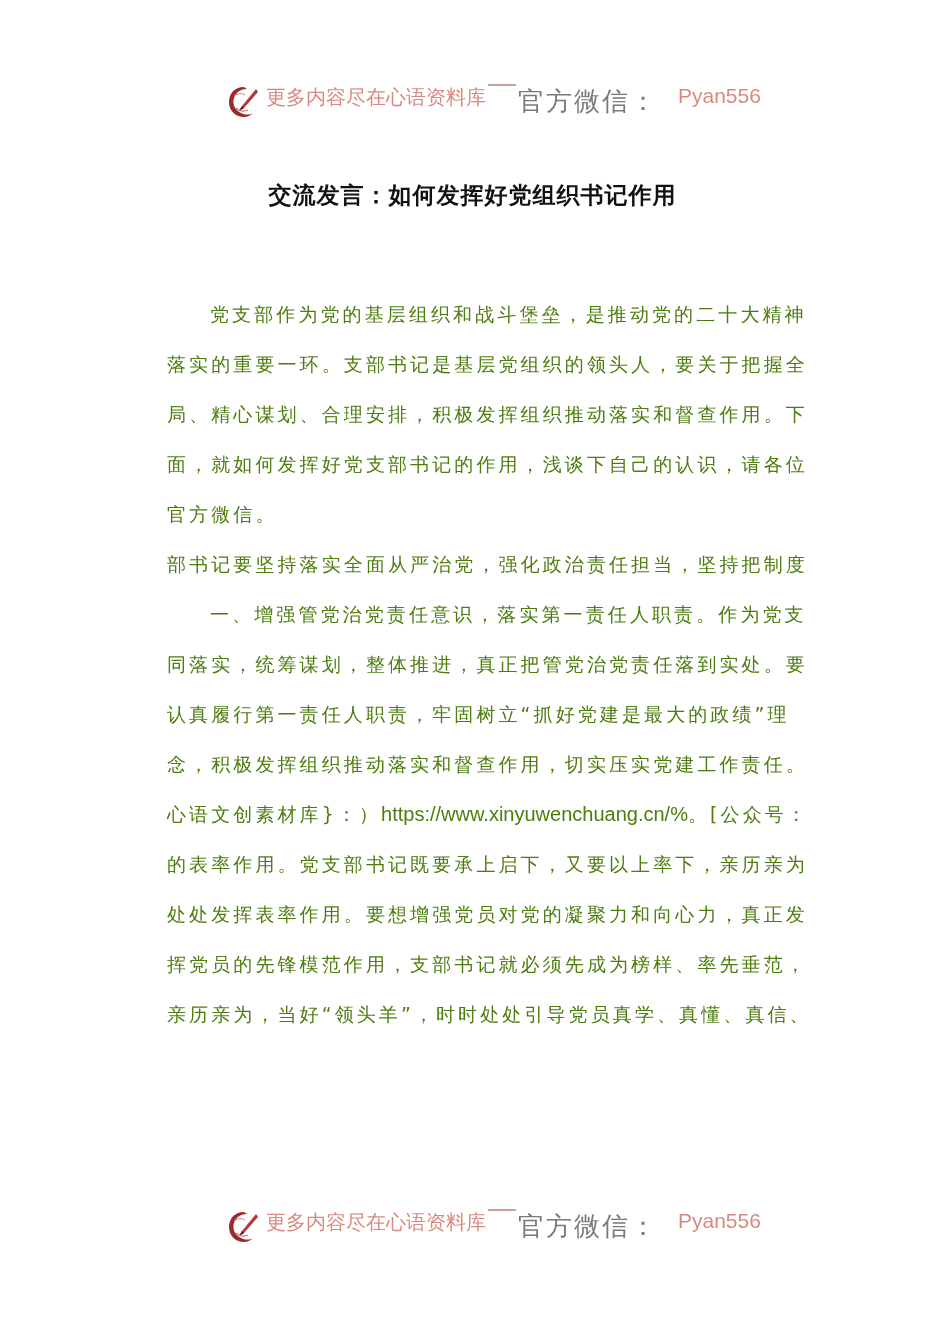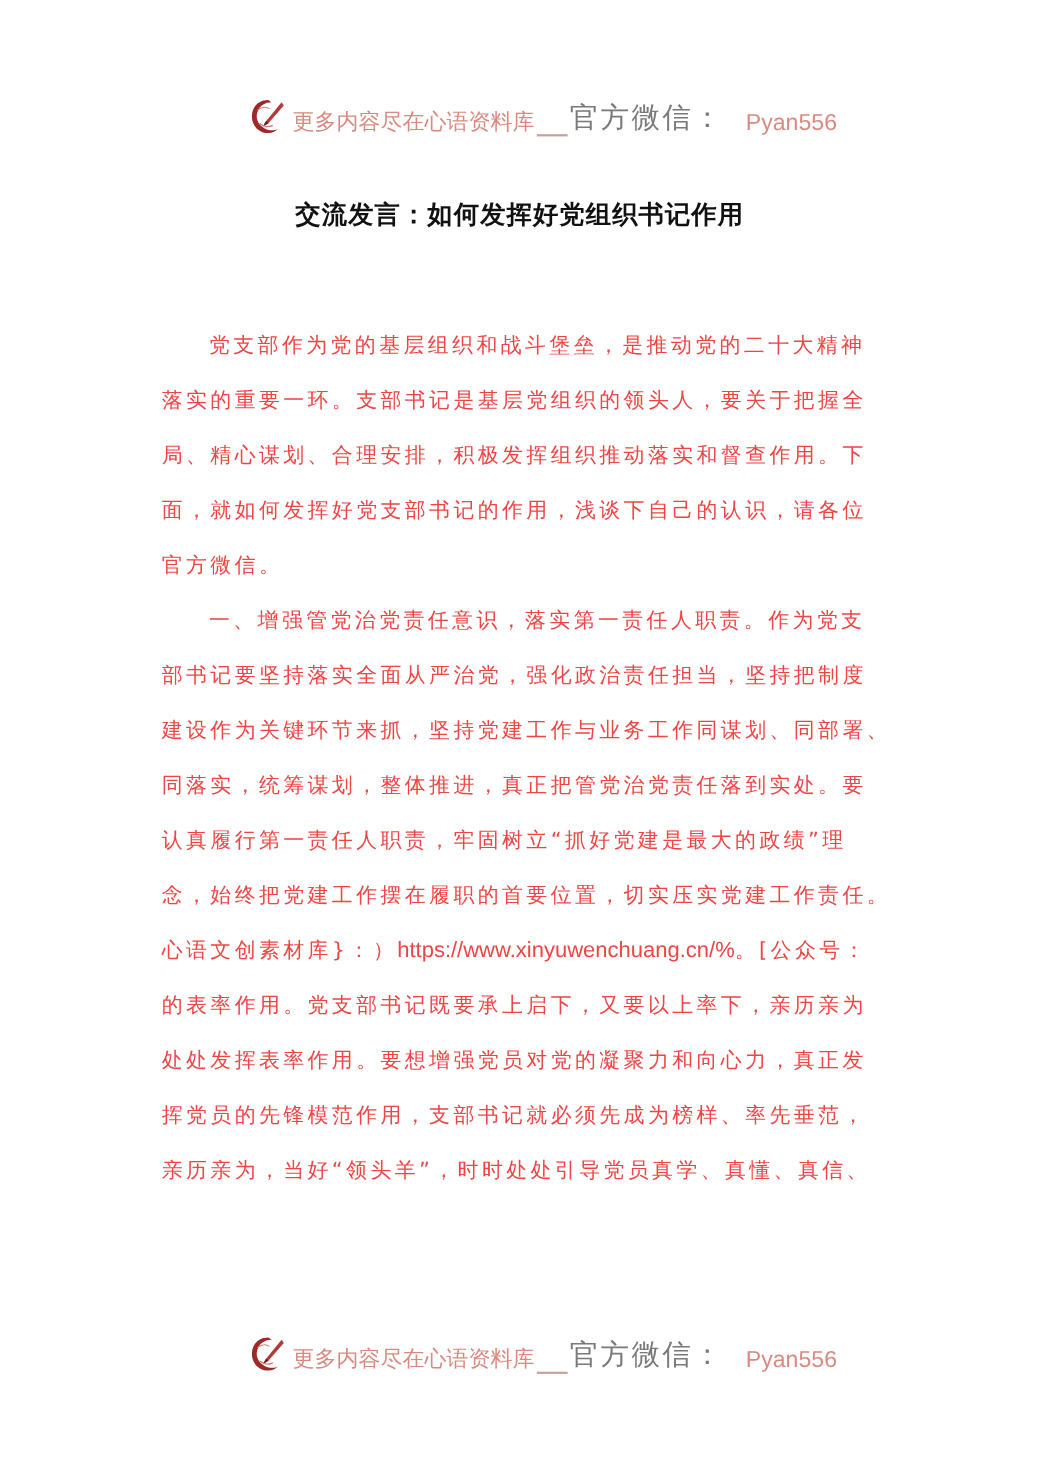--- a/index.html
+++ b/index.html
@@ -13,21 +13,21 @@
     position: relative;
     overflow: hidden;
     font-family: "DejaVu Sans", "Liberation Sans", sans-serif;
     color: #1a1a1a;
   }
   .banner {
     position: absolute;
     left: 226px;
     height: 40px;
     display: flex;
-    align-items: flex-end;
+    align-items: flex-start;
     white-space: nowrap;
   }
   .banner.top { top: 84px; }
   .banner.bottom { top: 1209px; }
   .banner .logo {
     width: 36px;
     height: 36px;
     margin-right: 4px;
     flex: 0 0 36px;
   }
@@ -73,21 +73,22 @@
     top: 292px;
     left: 147px;
     width: 668px;
   }
   .line {
     height: 50px;
     line-height: 44px;
     font-size: 19px;
     letter-spacing: 3.1px;
     white-space: nowrap;
-    color: #ef4444;
+    color: #4d7c0f;
+    margin-left: 20px;
   }
   .line.indent { padding-left: 43px; }
   .line .latin {
     font-family: "Liberation Sans", sans-serif;
     letter-spacing: 0px;
     font-size: 20px;
   }
 </style>
 </head>
 <body>
@@ -107,26 +108,25 @@
 </div>
 
 <div class="title">交流发言：如何发挥好党组织书记作用</div>
 
 <div class="body-text">
   <div class="line indent">党支部作为党的基层组织和战斗堡垒，是推动党的二十大精神</div>
   <div class="line">落实的重要一环。支部书记是基层党组织的领头人，要关于把握全</div>
   <div class="line">局、精心谋划、合理安排，积极发挥组织推动落实和督查作用。下</div>
   <div class="line">面，就如何发挥好党支部书记的作用，浅谈下自己的认识，请各位</div>
   <div class="line">官方微信。</div>
+  <div class="line">部书记要坚持落实全面从严治党，强化政治责任担当，坚持把制度</div>
   <div class="line indent">一、增强管党治党责任意识，落实第一责任人职责。作为党支</div>
-  <div class="line">部书记要坚持落实全面从严治党，强化政治责任担当，坚持把制度</div>
-  <div class="line">建设作为关键环节来抓，坚持党建工作与业务工作同谋划、同部署、</div>
   <div class="line">同落实，统筹谋划，整体推进，真正把管党治党责任落到实处。要</div>
   <div class="line">认真履行第一责任人职责，牢固树立“抓好党建是最大的政绩”理</div>
-  <div class="line">念，始终把党建工作摆在履职的首要位置，切实压实党建工作责任。</div>
+  <div class="line">念，积极发挥组织推动落实和督查作用，切实压实党建工作责任。</div>
   <div class="line">
     <span>心语文创素材库}：）</span><span class="latin">https://www.xinyuwenchuang.cn/%</span><span>。[公众号：</span>
   </div>
   <div class="line">的表率作用。党支部书记既要承上启下，又要以上率下，亲历亲为</div>
   <div class="line">处处发挥表率作用。要想增强党员对党的凝聚力和向心力，真正发</div>
   <div class="line">挥党员的先锋模范作用，支部书记就必须先成为榜样、率先垂范，</div>
   <div class="line">亲历亲为，当好“领头羊”，时时处处引导党员真学、真懂、真信、</div>
 </div>
 
 <div class="banner bottom">

